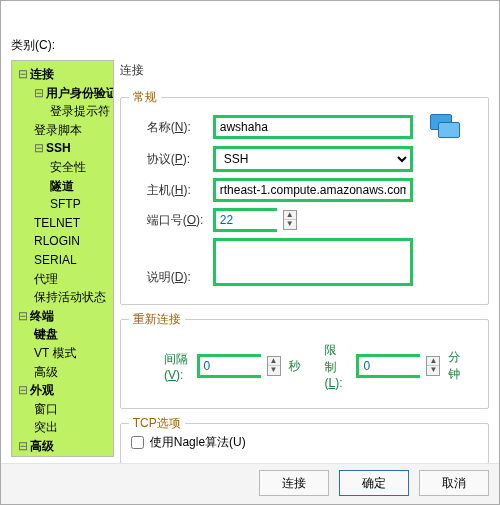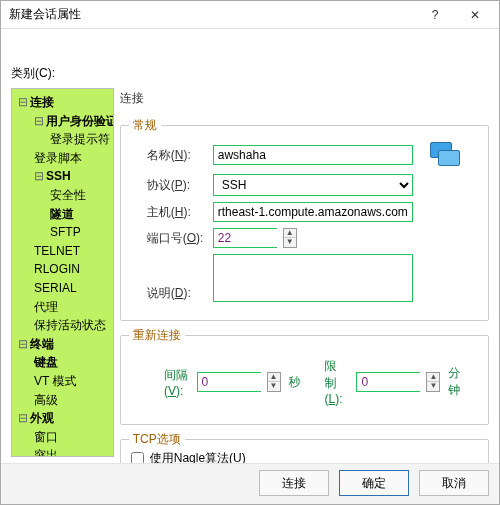--- a/index.html
+++ b/index.html
@@ -18,49 +18,44 @@
   .lvl2 { padding-left: 36px; }
   .exp { display: inline-block; width: 10px; text-align: center; color: #666; margin-right: 2px; }
   .bold { font-weight: 700; }
   .panel { flex: 1; display: flex; flex-direction: column; }
   .panel-title { padding: 2px 0 4px; color: #333; }
   .group { border: 1px solid #ccc; border-radius: 2px; margin: 6px 0 8px; padding: 10px 10px 12px; position: relative; }
   .group-label { position: absolute; top: -9px; left: 8px; background: #fff; padding: 0 4px; color: #a16207; }
   .row { display: flex; align-items: center; margin: 6px 16px; gap: 8px; }
   .row .lab { width: 58px; color: #333; }
   .row .u { text-decoration: underline; }
-  input[type=text], textarea, select { border: 1px solid #22c55e; padding: 2px 4px; font: inherit; background: #fff; }
+  input[type=text], textarea, select { border: 3px solid #22c55e; padding: 2px 4px; font: inherit; background: #fff; }
   .in-main { width: 200px; }
   .sep { height: 1px; background: #ddd; margin: 4px 0; }
   .spinrow { display: flex; align-items: center; gap: 6px; }
   .spinrow .spin { display: inline-flex; }
-  .spinrow .spin input { width: 64px; border-right: none; color: #701a75; }
+  .spinrow .spin input { width: 64px; border-right: none; color: #0369a1; }
   .spinrow .spinbtns { display: inline-flex; flex-direction: column; border: 1px solid #999; }
   .spinrow .spinbtns span { font-size: 8px; height: 9px; line-height: 8px; padding: 0 2px; color: #555; background: #f3f3f3; border-bottom: 1px solid #ccc; }
   .spinrow .spinbtns span:last-child { border-bottom: none; }
   textarea { width: 200px; height: 48px; resize: none; }
   .dim { color: #15803d; }
   .chk { display: flex; align-items: center; gap: 6px; }
   .chk input { width: 13px; height: 13px; }
   .icon-monitors { width: 32px; height: 26px; position: relative; margin-left: auto; }
   .mon { position: absolute; width: 22px; height: 16px; background: #3ea2e6; border: 1px solid #2a6fa3; border-radius: 2px; }
   .mon.b { left: 8px; top: 8px; background: #6fc0f2; }
   .footer { padding: 6px 10px 8px; display: flex; justify-content: flex-end; gap: 10px; background: #f4f4f4; border-top: 1px solid #e4e4e4; }
   .btn { min-width: 70px; height: 26px; border: 1px solid #bbb; background: #f9f9f9; display: inline-flex; align-items: center; justify-content: center; cursor: default; }
   .btn.primary { border-color: #2b6fb5; }
 </style>
 </head>
 <body>
 
 <div class="dialog">
-  <div class="titlebar">
-    <span class="title">新建会话属性</span>
-    <span class="tbtn">?</span>
-    <span class="tbtn">✕</span>
-  </div>
   <div class="catrow">类别(C):</div>
   <div class="main">
     <div class="tree">
       <ul>
         <li class="lvl0"><span class="exp">⊟</span><span class="bold">连接</span></li>
         <li class="lvl1"><span class="exp">⊟</span><span class="bold">用户身份验证</span></li>
         <li class="lvl2"><span>登录提示符</span></li>
         <li class="lvl1"><span>登录脚本</span></li>
         <li class="lvl1"><span class="exp">⊟</span><span class="bold">SSH</span></li>
         <li class="lvl2"><span>安全性</span></li>
@@ -71,20 +66,21 @@
         <li class="lvl1"><span>SERIAL</span></li>
         <li class="lvl1"><span>代理</span></li>
         <li class="lvl1"><span>保持活动状态</span></li>
         <li class="lvl0"><span class="exp">⊟</span><span class="bold">终端</span></li>
         <li class="lvl1"><span class="bold">键盘</span></li>
         <li class="lvl1"><span>VT 模式</span></li>
         <li class="lvl1"><span>高级</span></li>
         <li class="lvl0"><span class="exp">⊟</span><span class="bold">外观</span></li>
         <li class="lvl1"><span>窗口</span></li>
         <li class="lvl1"><span>突出</span></li>
+        <li class="lvl0"><span class="exp">⊟</span><span class="bold">高级</span></li>
         <li class="lvl1"><span>跟踪</span></li>
 
       </ul>
     </div>
 
     <div class="panel">
       <div class="panel-title">连接</div>
       <div class="sep"></div>
 
       <div class="group">

